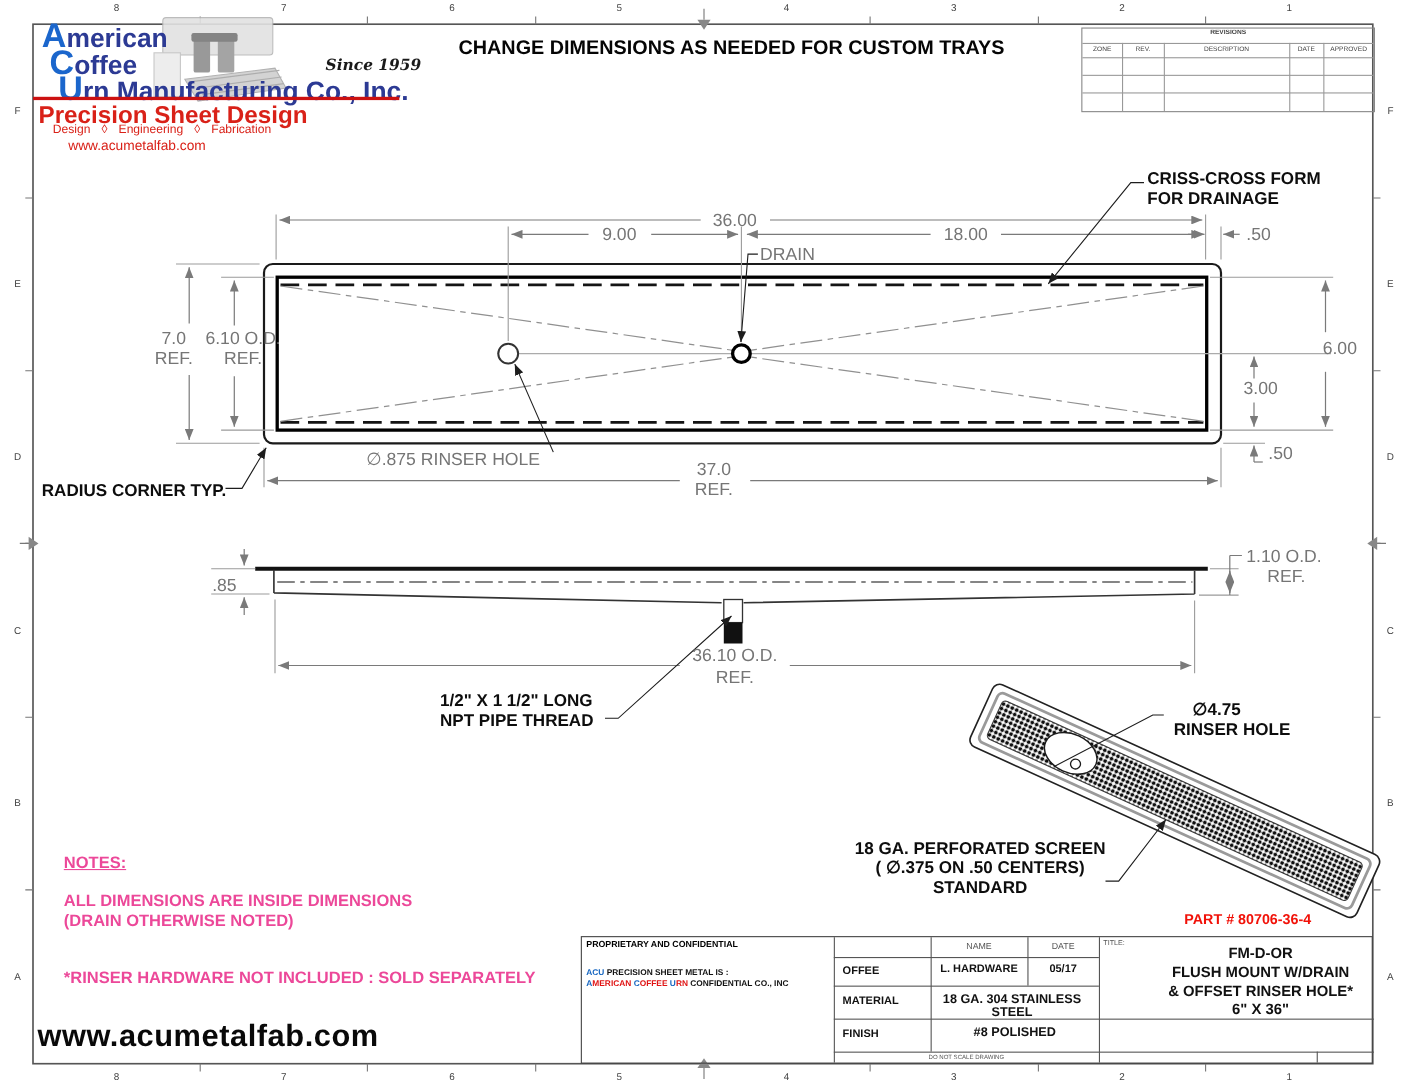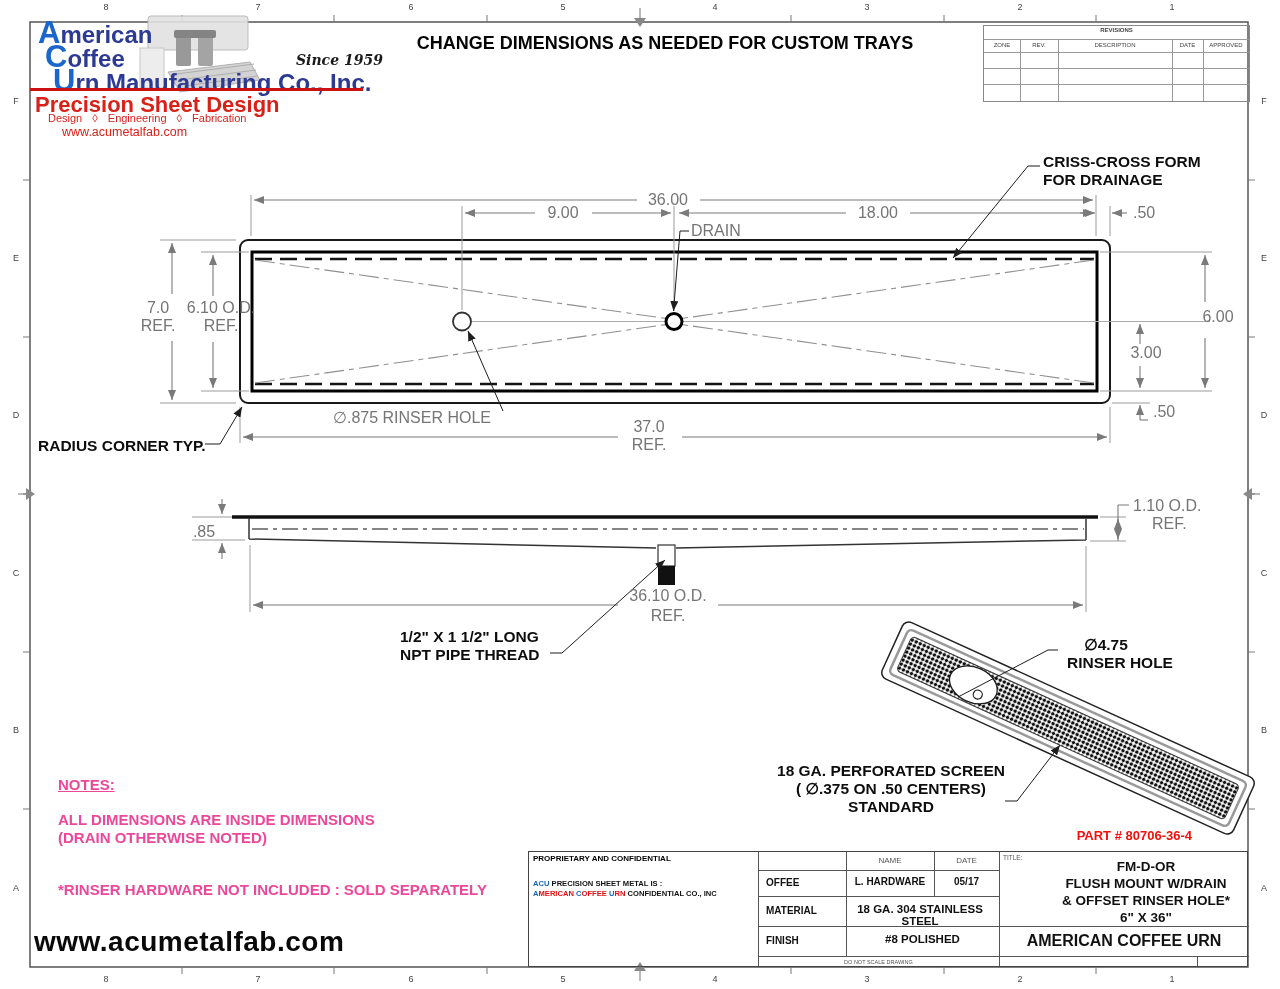--- a/index.html
+++ b/index.html
@@ -327,14 +327,13 @@
   <div class="val" style="left:317px;top:81px;width:153px;font-size:11.5px">#8 POLISHED</div>
   <div class="dns">DO NOT SCALE DRAWING</div>
 
   <div class="title-label">TITLE:</div>
   <div class="title-lines">
     <div>FM-D-OR</div>
     <div>FLUSH MOUNT W/DRAIN</div>
     <div>&amp; OFFSET RINSER HOLE*</div>
     <div>6" X 36"</div>
   </div>
-  <div class="company">AMERICAN COFFEE URN</div>
 </div>
 
 </body></html>

